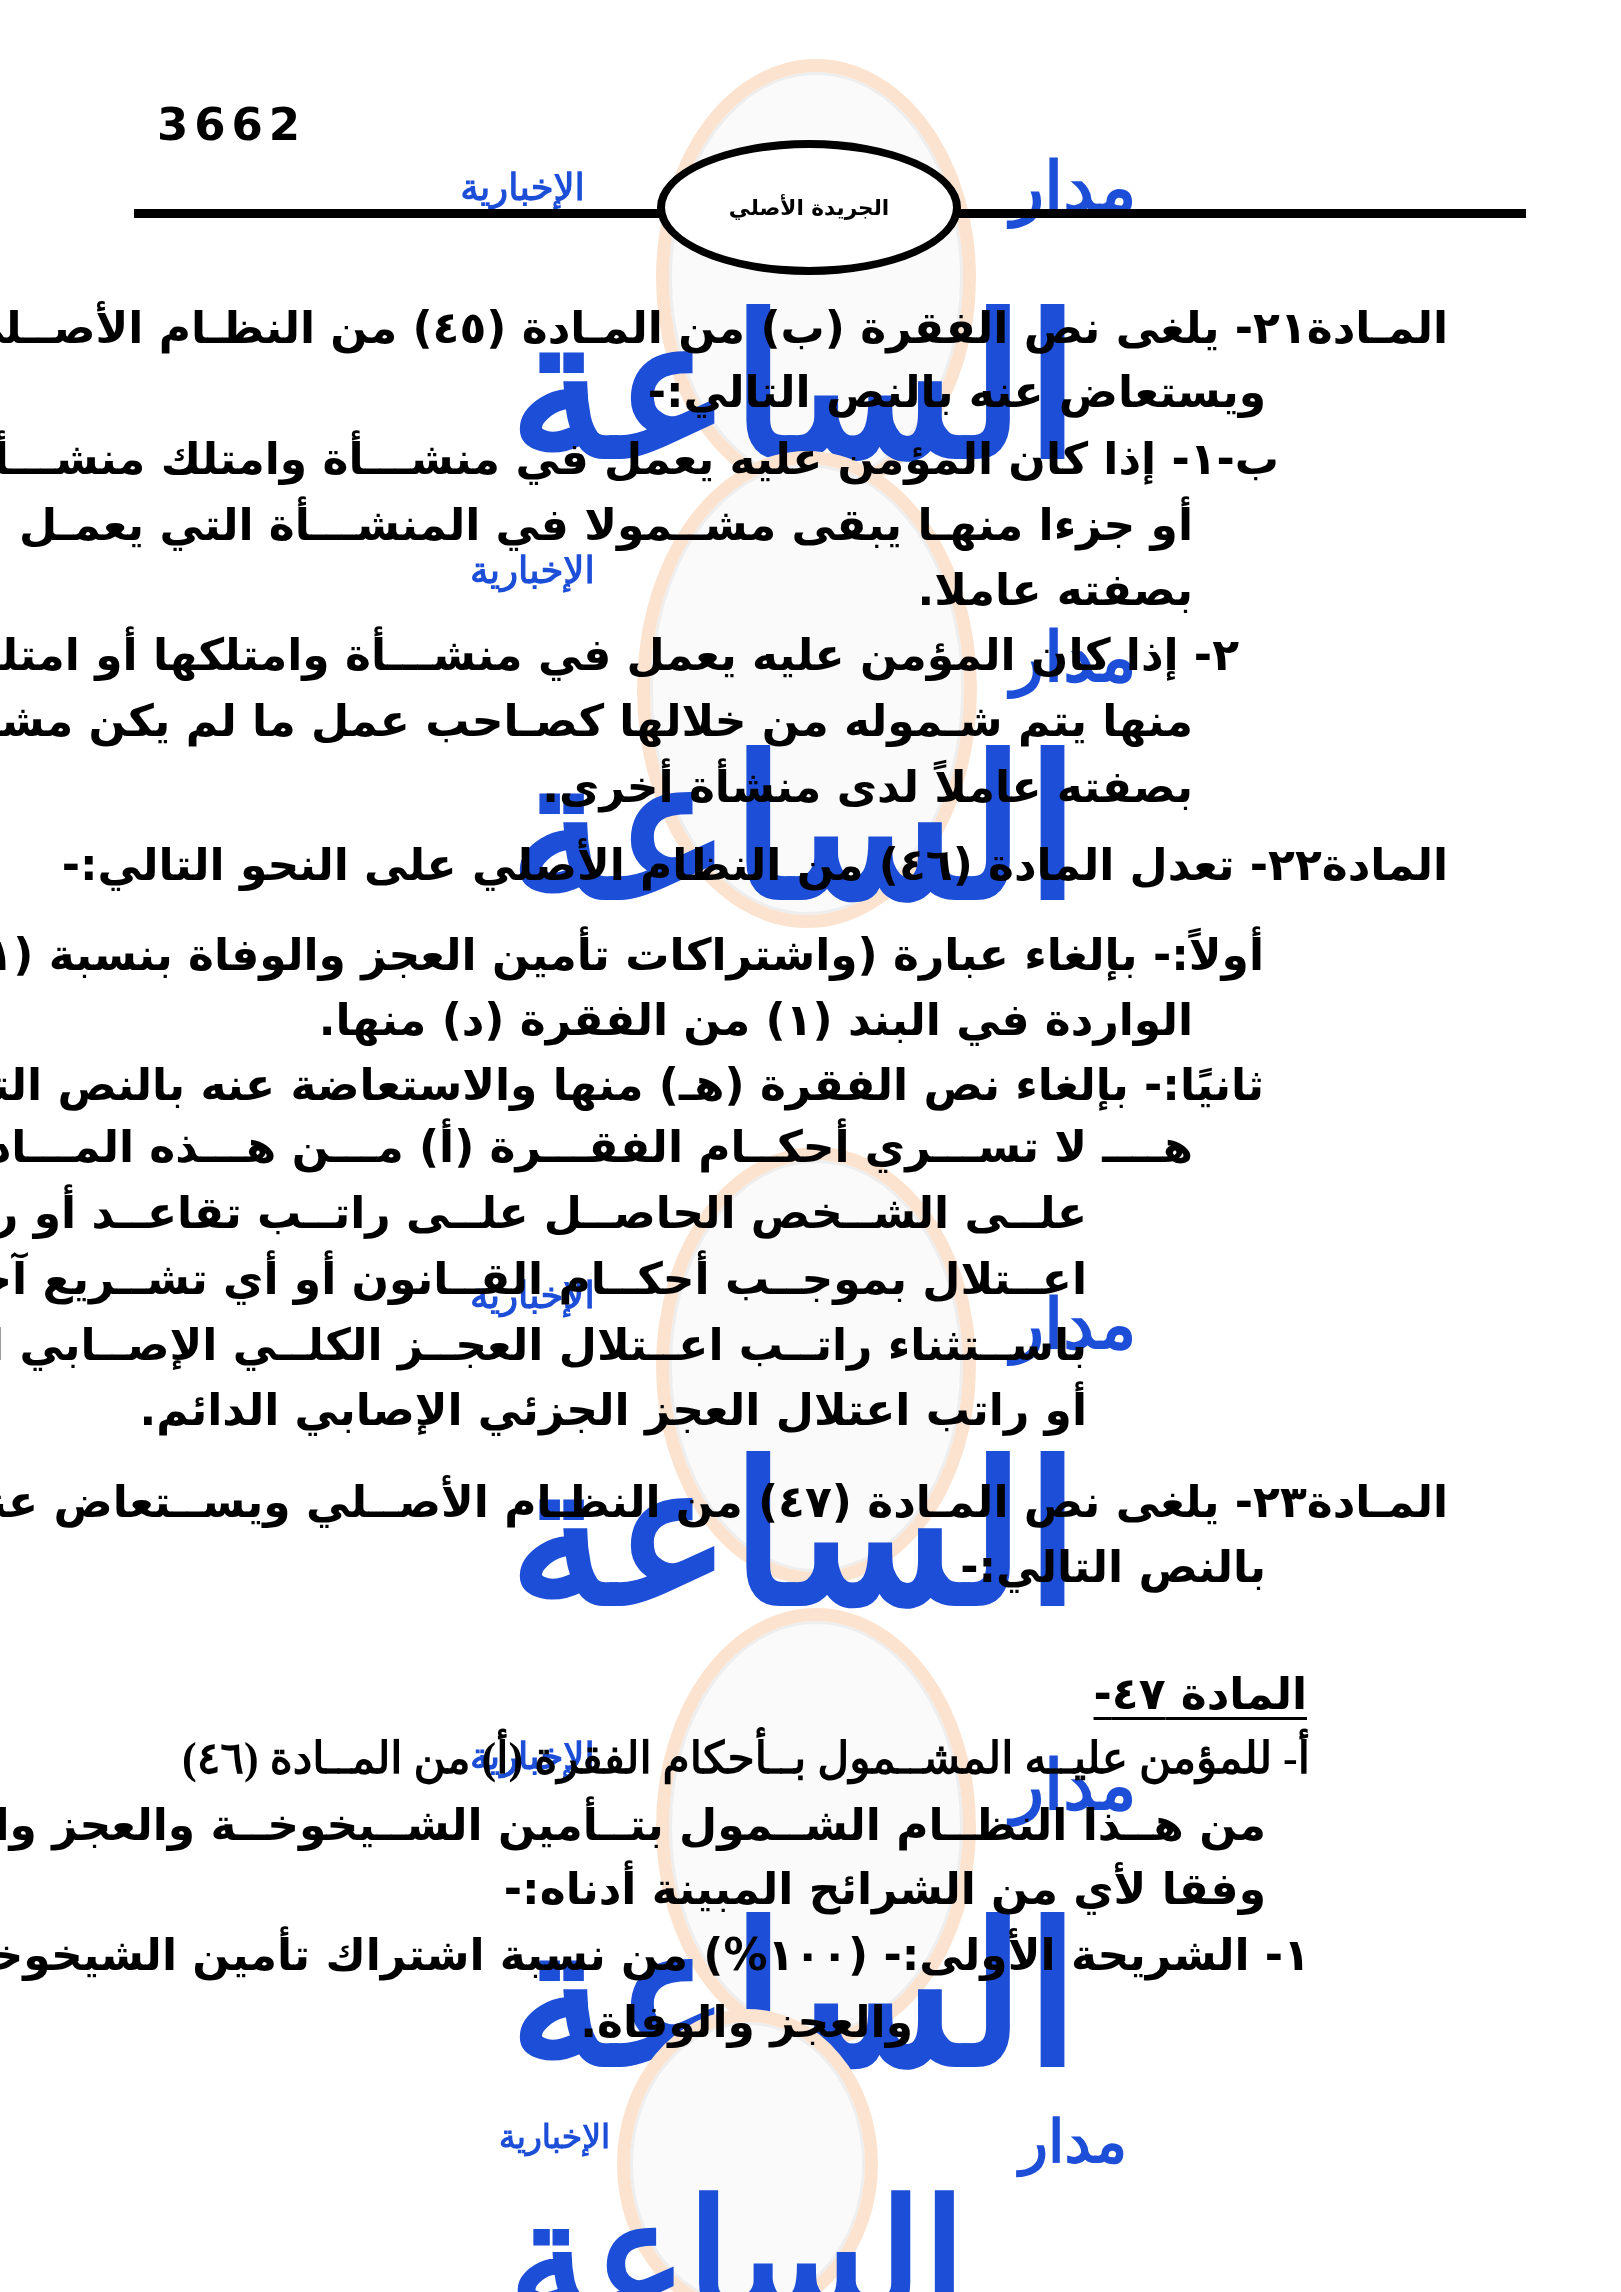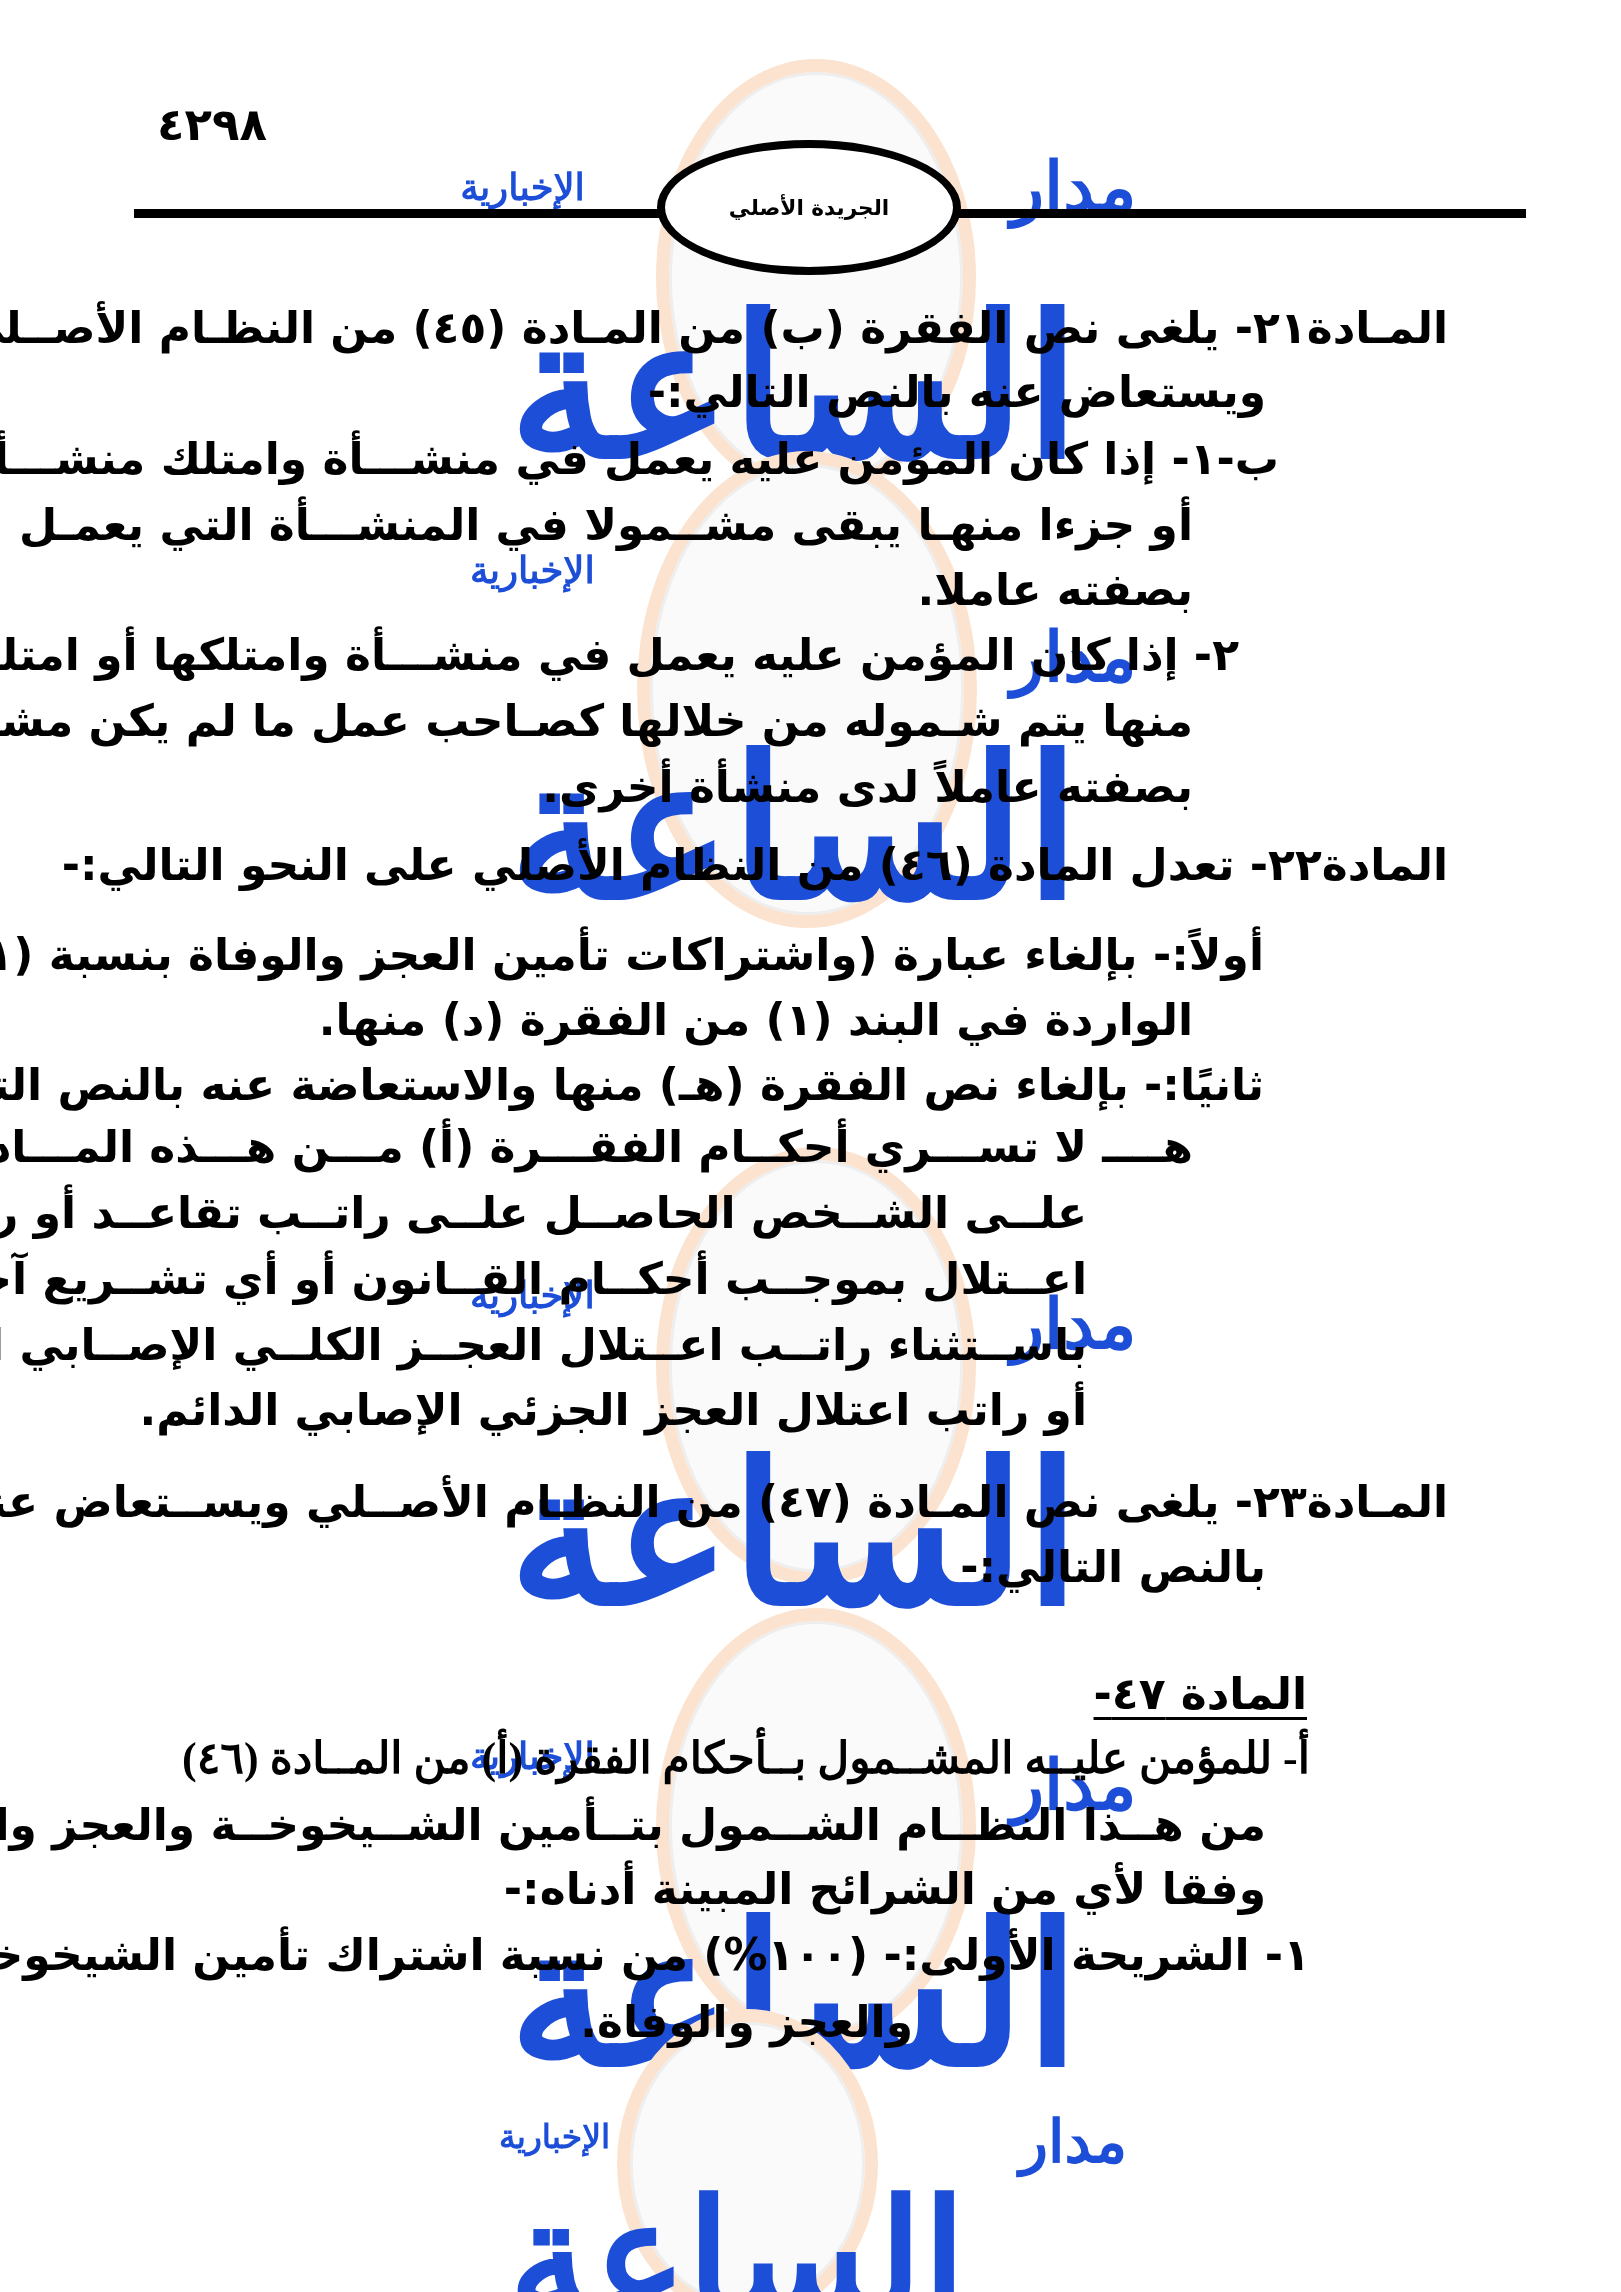--- a/index.html
+++ b/index.html
@@ -58,21 +58,21 @@
   <div class="wm-text" style="left:0px; top:147px; font-size:37px;">الإخبارية</div>
   <div class="wm-text" style="left:39px; top:294px; font-size:196px;">الساعة</div>
 </div>
 <div class="watermark" style="left:470px; top:2019px; width:686px; height:294px;">
   <div class="wm-clock" style="left:147px; top:-9.8px; width:235px; height:284px;"></div>
   <div class="wm-text" style="right:29px; top:88px; font-size:59px;">مدار</div>
   <div class="wm-text" style="left:29px; top:98px; font-size:33px;">الإخبارية</div>
   <div class="wm-text" style="left:39px; top:147px; font-size:157px;">الساعة</div>
 </div>
 
-<div class="page-number">٤٢٩٨</div>
+<div class="page-number">3662</div>
 <div class="header-rule" style="left:134px; width:534px;"></div>
 <div class="header-rule" style="left:951px; width:575px;"></div>
 <div class="header-oval">
   <span>الجريدة الأصلي</span>
 </div>
 
 <div class="line" style="right:173px; top:306px;">المـادة٢١- يلغى نص الفقرة (ب) من المـادة (٤٥) من النظـام الأصــلي</div>
 <div class="line" style="right:355px; top:370px;">ويستعاض عنه بالنص التالي:-</div>
 
 <div class="line" style="right:342px; top:437px;">ب-١- إذا كان المؤمن عليه يعمل في منشـــأة وامتلك منشـــأة أخرى</div>

